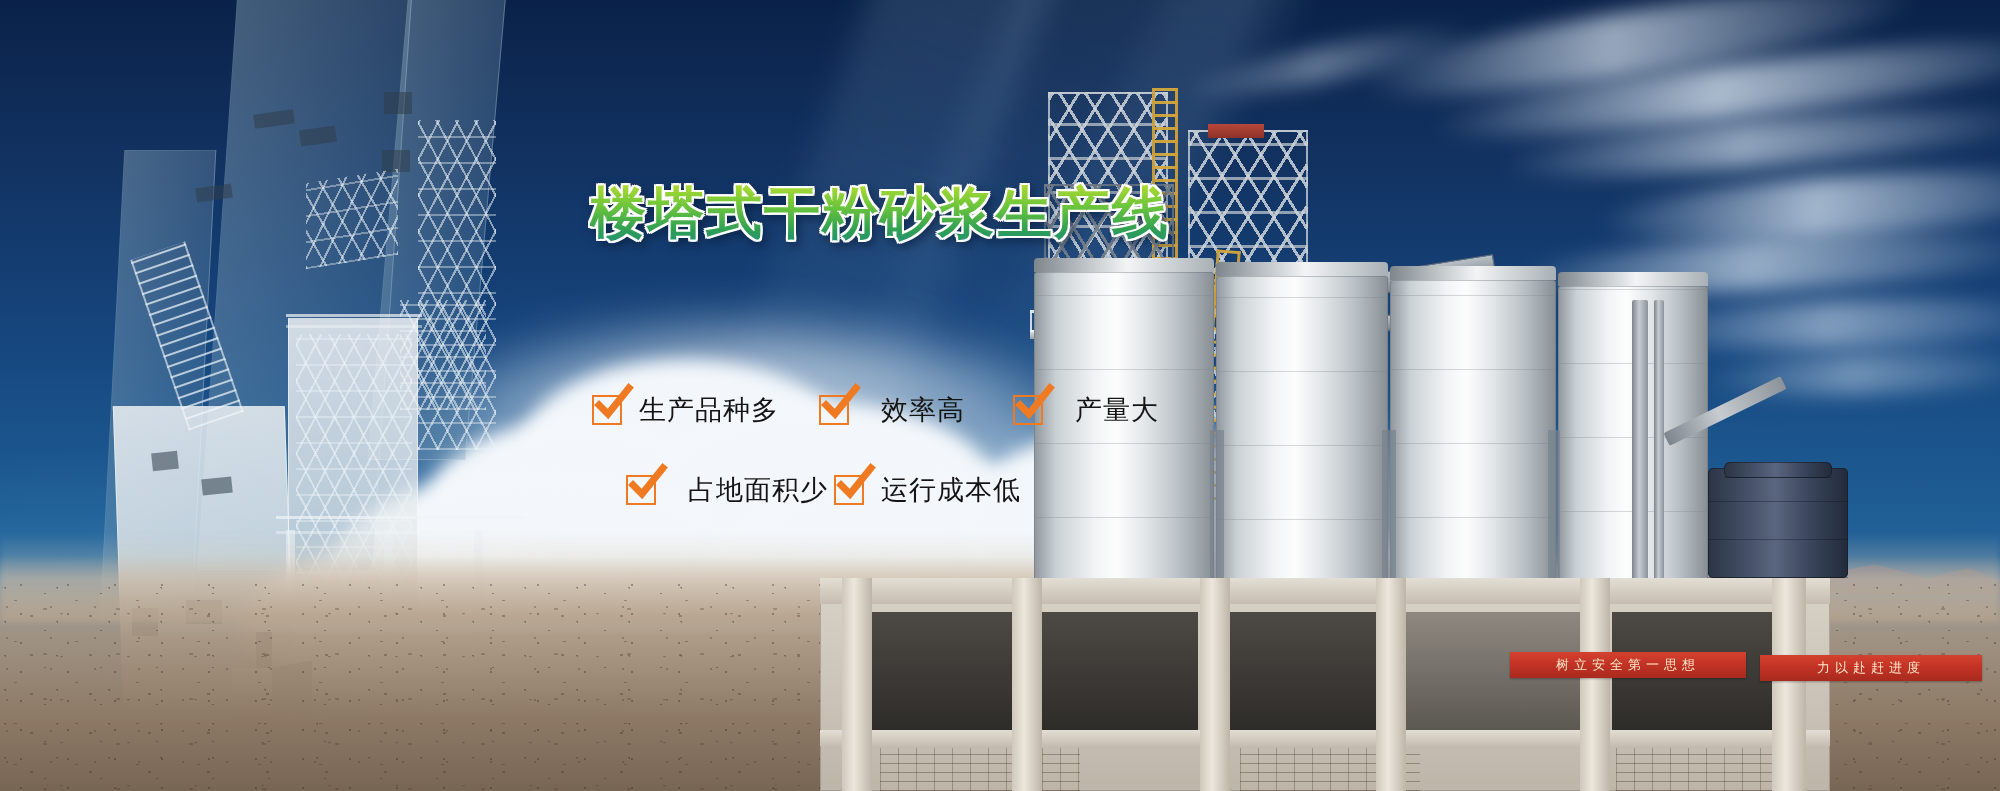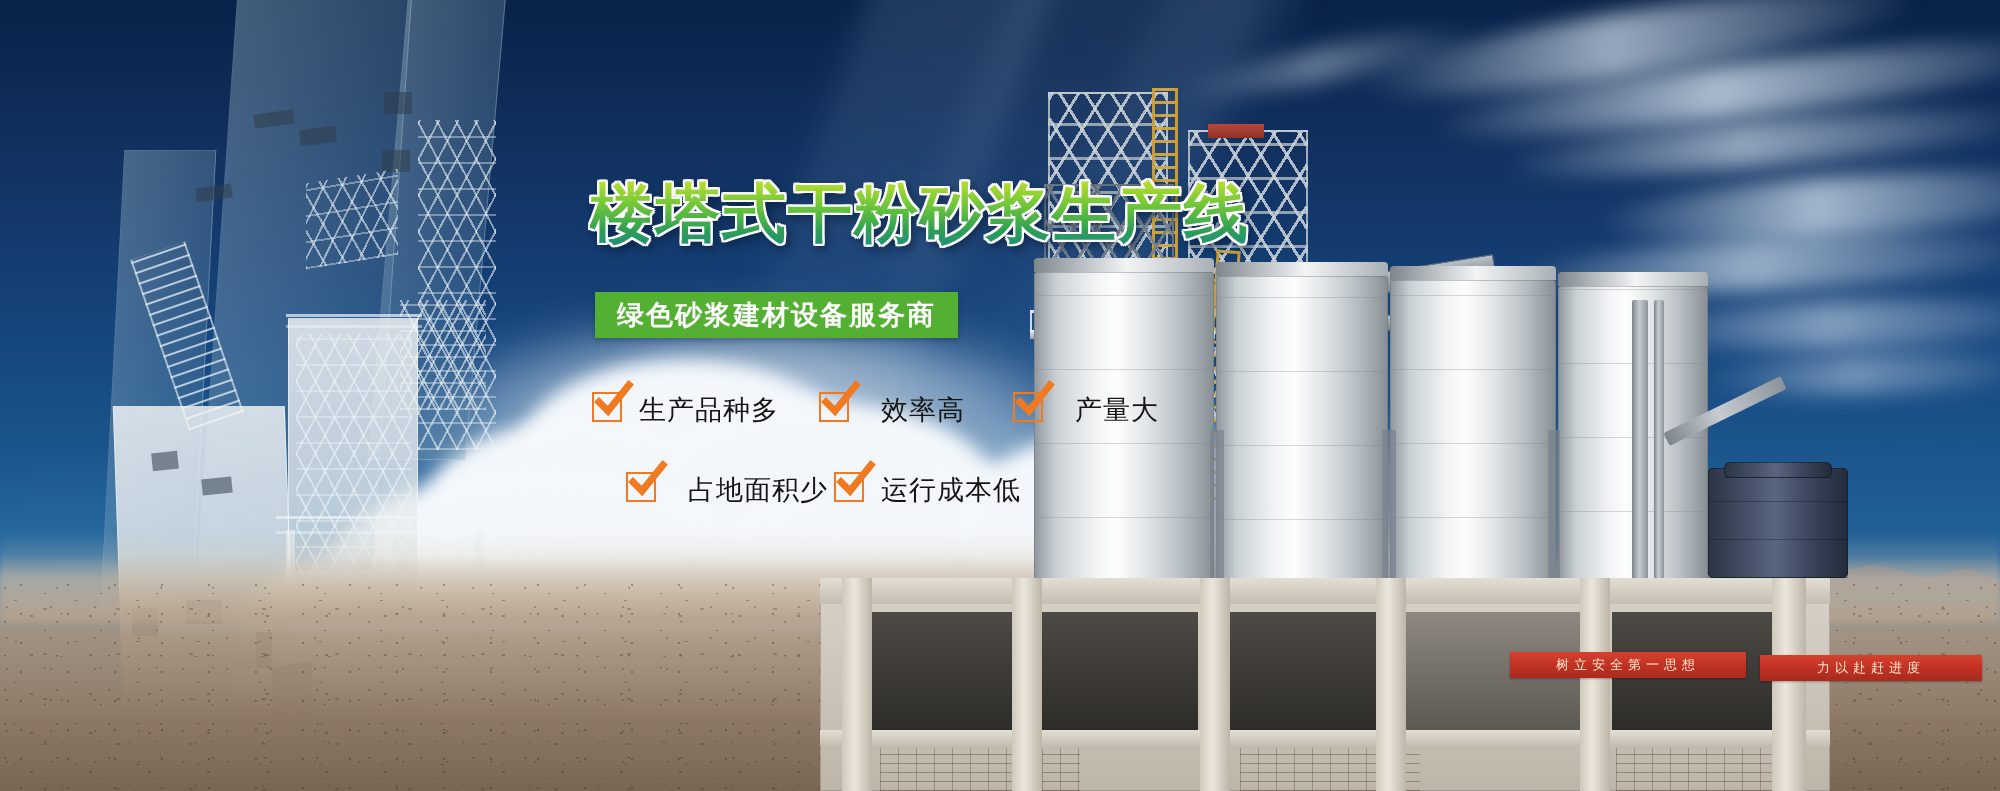--- a/index.html
+++ b/index.html
@@ -202,21 +202,21 @@
     display:flex; align-items:center; justify-content:center;
     color:#ffe9c9; font-size:13px; letter-spacing:4px; white-space:nowrap;
     font-family:"DejaVu Sans","Liberation Sans",sans-serif;
   }
 
   
   .copy{ position:absolute; left:0; top:0; width:2000px; height:791px; }
 
   .headline{
     position:absolute; left:590px; top:166px;
-    font-size:64px; line-height:94px; font-weight:bold;
+    font-size:56px; line-height:94px; font-weight:bold;
     letter-spacing:2px; white-space:nowrap;
     font-family:"DejaVu Sans","Liberation Sans",sans-serif;
     background-image:linear-gradient(180deg,#e2e632 0%, #b9de31 16%, #6ec63a 42%, #2f9f54 68%, #1f8f7e 86%, #2a89ab 100%);
     -webkit-background-clip:text; background-clip:text;
     color:transparent; -webkit-text-fill-color:transparent;
     filter:drop-shadow(2px 0 0 #fff) drop-shadow(-2px 0 0 #fff)
            drop-shadow(0 2px 0 #fff) drop-shadow(0 -2px 0 #fff)
            drop-shadow(3px 4px 5px rgba(5,24,52,.55));
   }
 
@@ -227,21 +227,21 @@
     display:flex; align-items:center;
     box-shadow:0 2px 6px rgba(6,30,60,.35);
   }
   .subbar-text{
     color:#fff; font-weight:bold; font-size:27px; letter-spacing:2px; white-space:nowrap;
     font-family:"DejaVu Sans","Liberation Sans",sans-serif;
   }
 
   .features{ position:absolute; left:592px; top:386px; }
   .frow{ display:flex; align-items:center; height:48px; margin-bottom:32px; }
-  .feat{ display:flex; align-items:flex-start; }
+  .feat{ display:flex; align-items:center; }
   .chk{
     position:relative; width:30px; height:30px;
     border:2px solid #ef7a22; background:transparent; flex:0 0 auto;
   }
   .chk svg{ position:absolute; left:1px; top:-11px; width:36px; height:36px; overflow:visible; }
   .flabel{
     margin-left:17px; margin-right:6px;
     font-size:27px; color:#141414; letter-spacing:1px; white-space:nowrap;
     font-family:"DejaVu Sans","Liberation Sans",sans-serif;
   }
@@ -380,23 +380,20 @@
     <div class="col" style="left:712px;  top:578px; width:34px; height:213px;"></div>
   </div>
 
   <div class="redbanner" style="left:1510px; top:652px; width:236px; letter-spacing:5px;">树立安全第一思想</div>
   <div class="redbanner" style="left:1760px; top:655px; width:222px; letter-spacing:5px;">力以赴赶进度</div>
 
   <div class="copy">
 
     <div class="headline">楼塔式干粉砂浆生产线</div>
 
-    <div class="subbar">
-      <span class="subbar-text">绿色砂浆建材设备服务商</span>
-    </div>
 
     <div class="features">
 
       <div class="frow">
         <div class="feat">
           <span class="chk">
             <svg viewBox="0 0 36 36">
                 <path d="M4 19 L13 28 L34 2" fill="none" stroke="#ef7a22" stroke-width="7" stroke-linecap="square"></path>
               </svg>
           </span>

